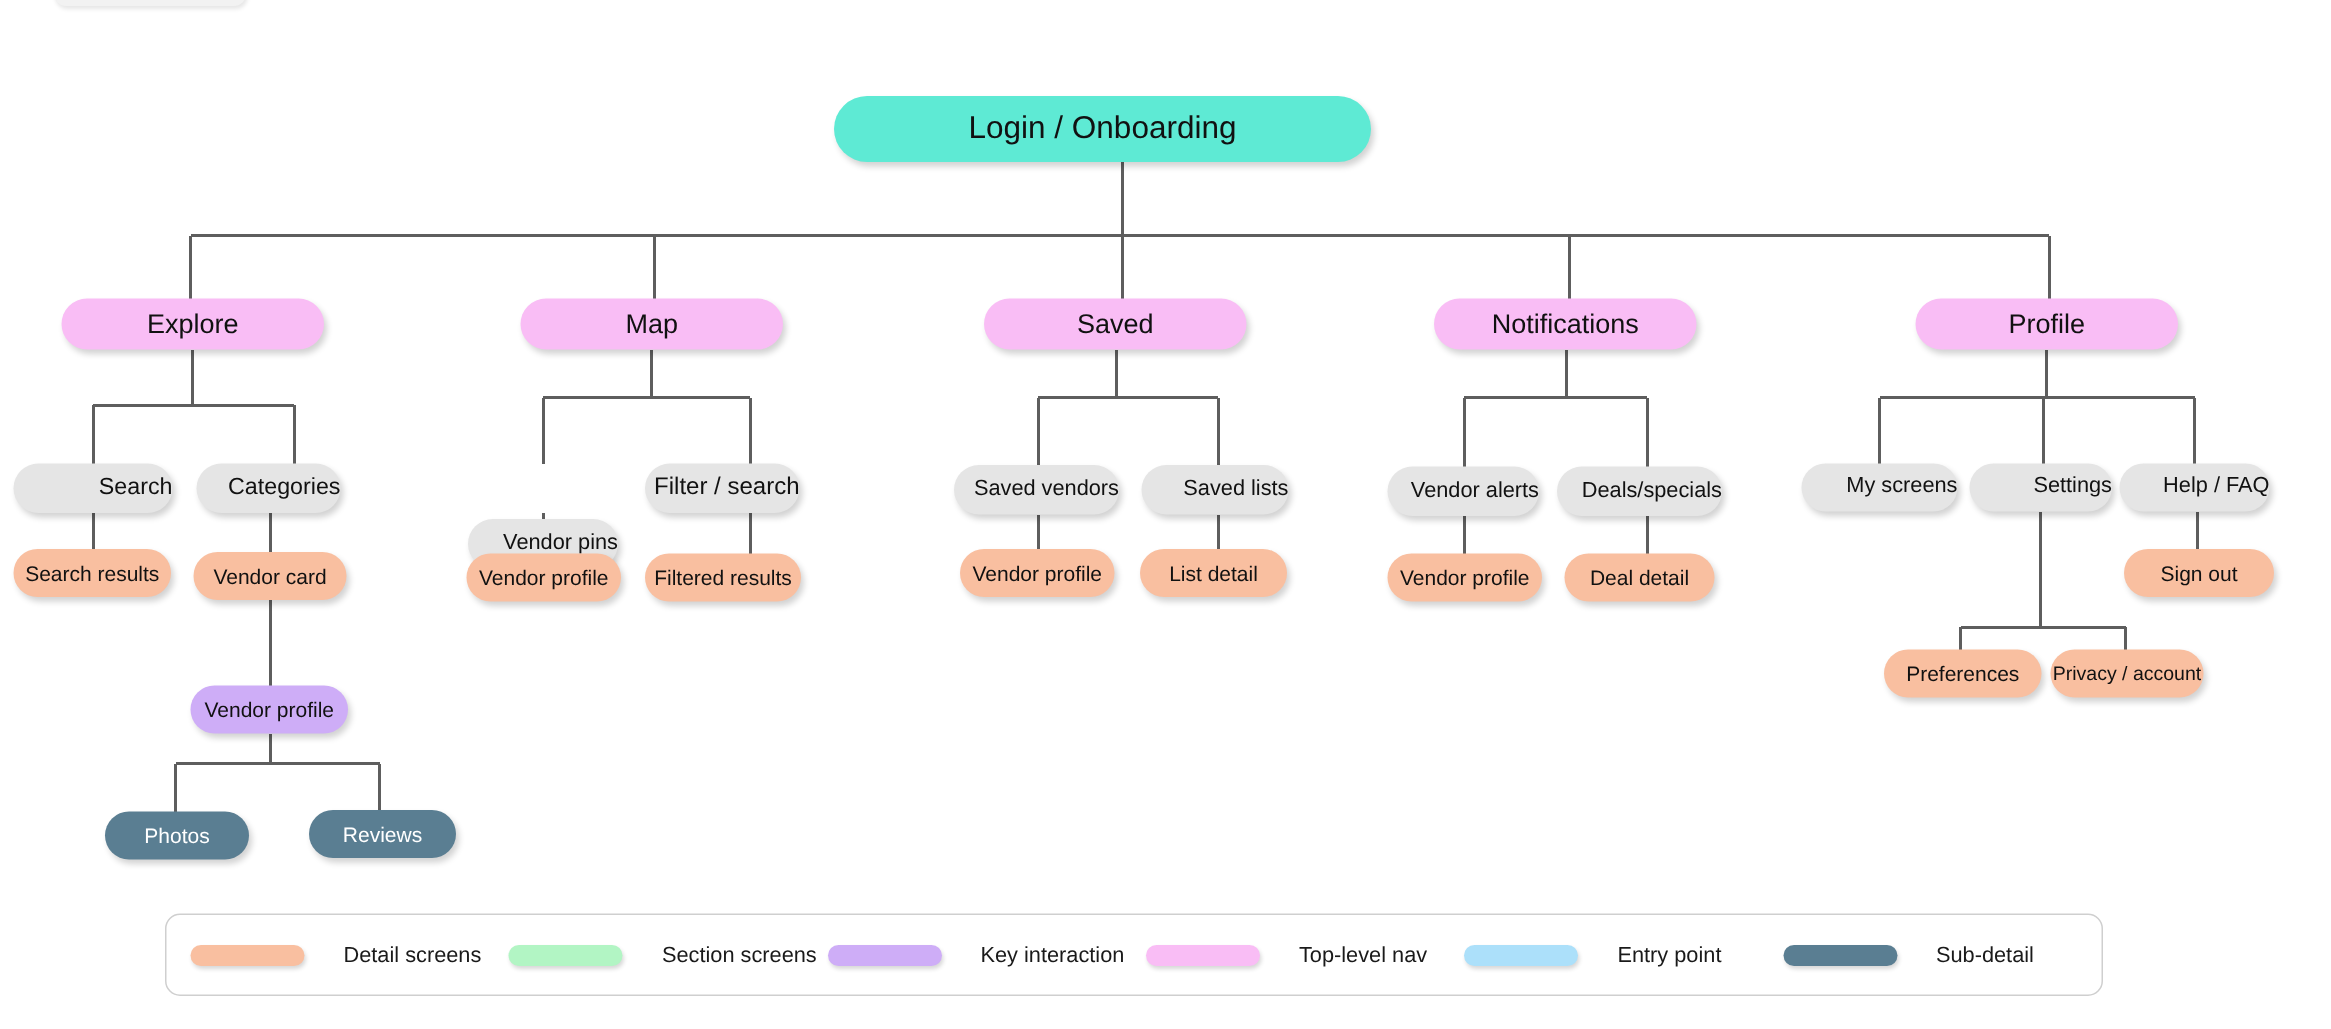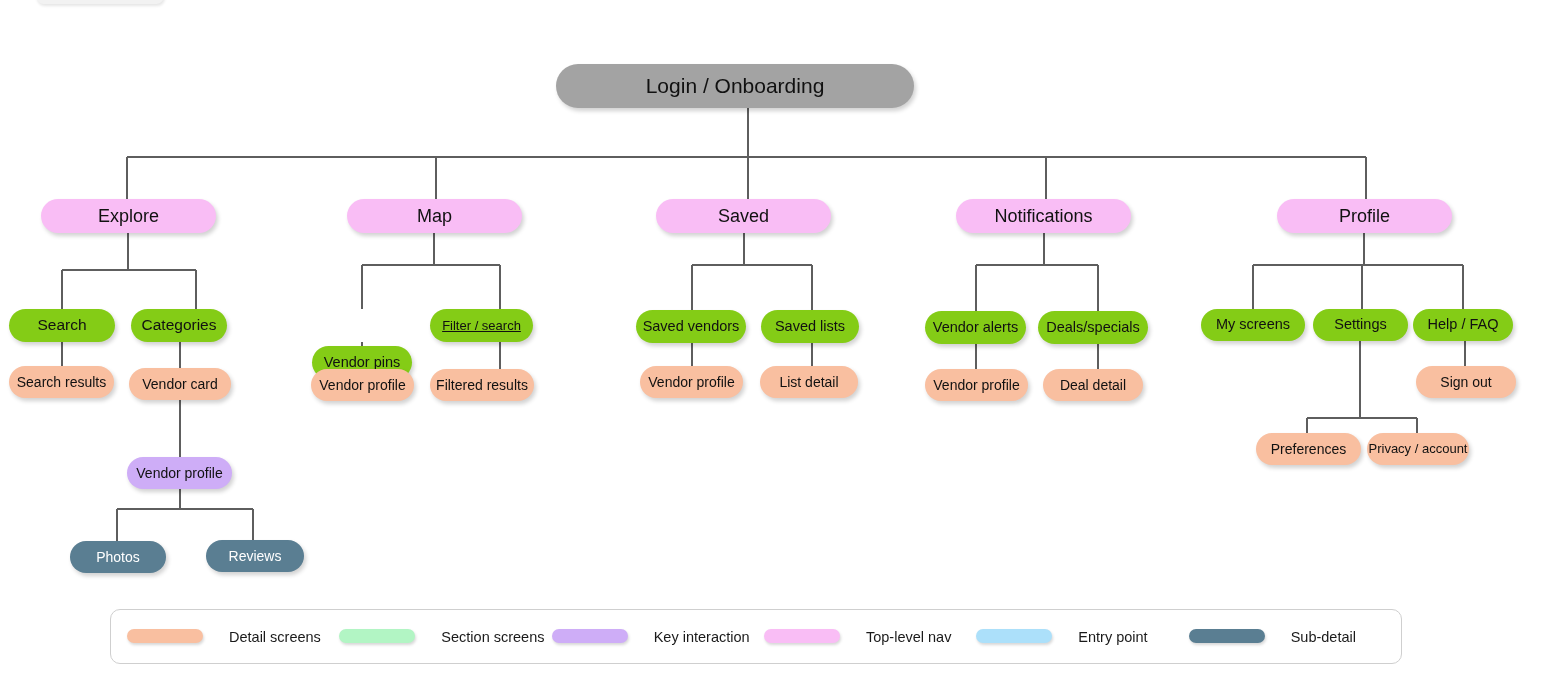--- a/index.html
+++ b/index.html
@@ -37,23 +37,23 @@
     display: flex;
     align-items: center;
     justify-content: center;
     text-align: center;
     border-radius: 999px;
     box-shadow: 2px 3px 4px rgba(0,0,0,0.18);
     line-height: 1.05;
     white-space: nowrap;
     color: #111111;
   }
-  .node.root      { background: #a3a3a3; }
+  .node.root      { background: #5eead4; }
   .node.toplevel  { background: #f9bdf5; }
-  .node.section   { background: #84cc16; }
+  .node.section   { background: #e5e5e5; justify-content: flex-end; }
   .node.detail    { background: #f9bfa0; }
   .node.key       { background: #ceadf7; }
   .node.subdetail { background: #5a7e92; color: #ffffff; }
 
   
   #top-stray {
     position: absolute;
     left: 36px;
     top: -14px;
     width: 128px;
@@ -72,21 +72,21 @@
     height: 55px;
     box-sizing: border-box;
     background: #ffffff;
     border: 1px solid #cfcfcf;
     border-radius: 10px;
     display: flex;
     align-items: center;
   }
   .legend-item {
     display: flex;
-    align-items: flex-start;
+    align-items: center;
     flex: 1 1 0;
   }
   .legend-swatch {
     width: 76px;
     height: 14px;
     border-radius: 999px;
     box-shadow: 1px 2px 3px rgba(0,0,0,0.16);
     flex: none;
   }
   .legend-label {
@@ -208,21 +208,21 @@
   <div class="node subdetail" style="left:70px; top:541px; width:96px; height:32px; font-size:14px;">
     <span>Photos</span>
   </div>
   <div class="node subdetail" style="left:206px; top:540px; width:98px; height:32px; font-size:14px;">
     <span>Reviews</span>
   </div>
 
   <div class="node section" style="left:312px; top:309px; width:100px; height:33px; font-size:14.5px;margin-top:37px;">
     <span>Vendor pins</span>
   </div>
-  <div class="node section" style="left:430px; top:309px; width:103px; height:33px; font-size:13px;text-decoration:underline;">
+  <div class="node section" style="left:430px; top:309px; width:103px; height:33px; font-size:16px;">
     <span>Filter / search</span>
   </div>
   <div class="node detail" style="left:311px; top:369px; width:103px; height:32px; font-size:14px;">
     <span>Vendor profile</span>
   </div>
   <div class="node detail" style="left:430px; top:369px; width:104px; height:32px; font-size:14px;">
     <span>Filtered results</span>
   </div>
 
   <div class="node section" style="left:636px; top:310px; width:110px; height:33px; font-size:14.5px;">

